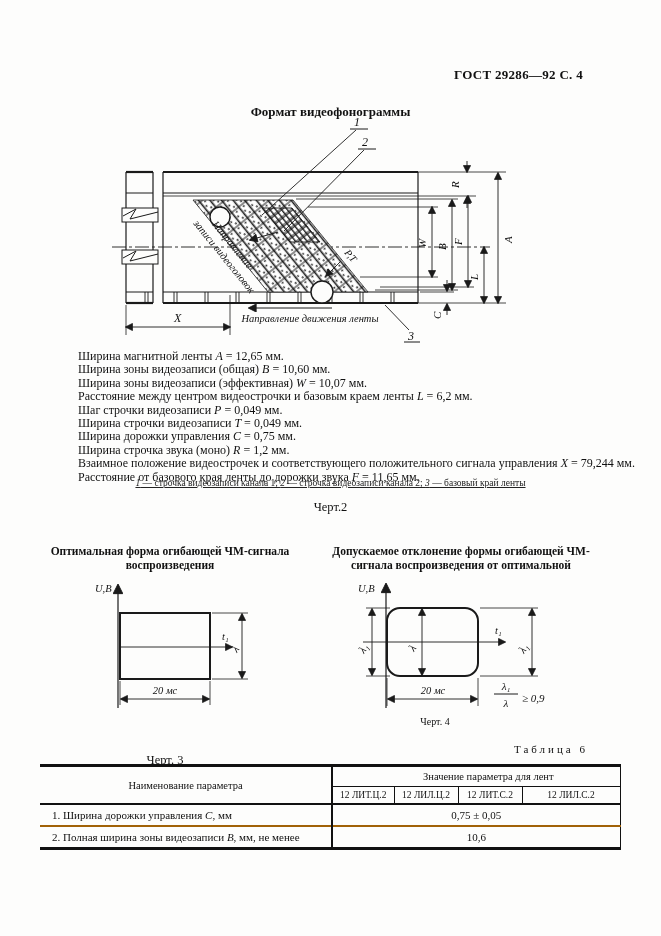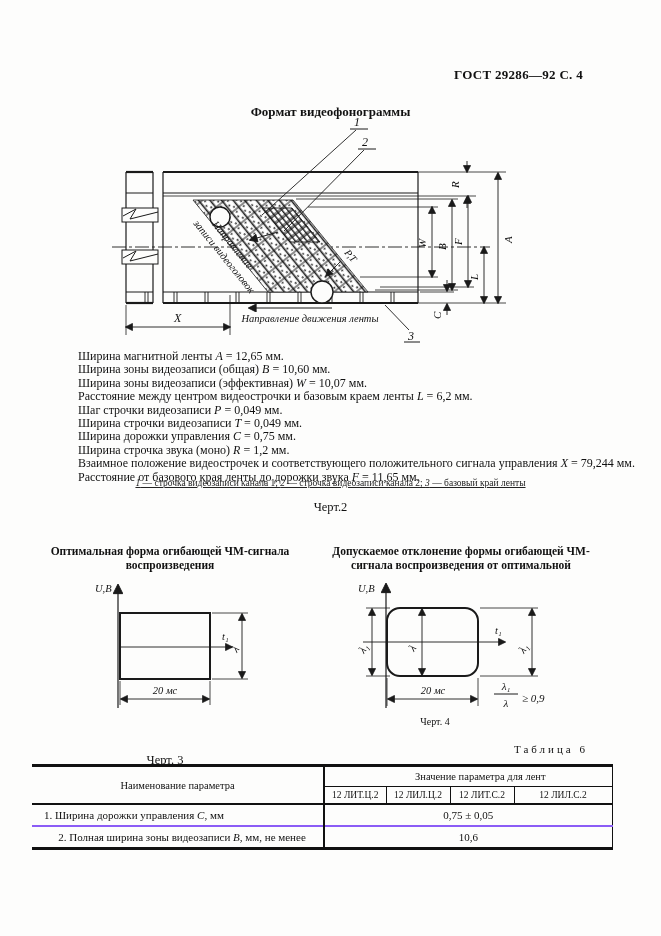--- a/index.html
+++ b/index.html
@@ -15,31 +15,31 @@
   .footnote .num{font-style:italic;}
   .fig2-cap{top:500px;left:0;width:661px;text-align:center;font-size:12.5px;}
   .chart-title{top:545px;text-align:center;font-size:11.5px;font-weight:bold;line-height:13.5px;}
   .ct-left{left:40px;width:260px;}
   .ct-right{left:330px;width:262px;}
   .c3-svg{top:580px;left:75px;}
   .c4-svg{top:578px;left:330px;}
   .fig3-cap{top:753px;left:75px;width:180px;text-align:center;font-size:12.5px;}
   .fig4-cap{top:716px;left:340px;width:190px;text-align:center;font-size:10px;}
   .table6-cap{top:743px;right:73px;font-size:11px;letter-spacing:3px;}
-  .t6{top:764px;left:32px;width:580px;border-collapse:collapse;table-layout:fixed;
+  .t6{top:764px;left:40px;width:580px;border-collapse:collapse;table-layout:fixed;
       font-size:10.5px;}
   .t6{border-top:3px solid #111;border-bottom:3px solid #111;}
   .t6 td{padding:0 3px;vertical-align:middle;}
   .t6 .name-h{text-align:center;border-right:2px solid #111;font-size:10.5px;}
   .t6 .val-h{text-align:center;height:19px;border-bottom:1px solid #111;border-right:1px solid #111;padding-left:27px;}
   .t6 .sub{height:16px;text-align:center;font-size:9.5px;border-right:1px solid #111;white-space:nowrap;}
   .t6 .body-name{height:20px;text-align:left;padding-left:12px;font-size:11px;border-right:2px solid #111;white-space:nowrap;}
   .t6 .body-val{text-align:center;font-size:11px;border-right:1px solid #111;}
   .t6 .row1 td{border-top:2px solid #111;}
-  .t6 .row2 td{border-top:2px solid #8b5cf6;text-align:center;}
+  .t6 .row2 td{border-top:2px solid #a16207;}
   .t6 i{font-family:"Liberation Serif",serif;}
   svg text{font-family:"Liberation Serif","DejaVu Serif",serif;fill:#111;}
   svg .it{font-style:italic;}
   svg .hand{font-style:italic;font-size:10.5px;}
   svg line,svg path,svg polyline,svg rect,svg circle{stroke:#1a1a1a;}
 </style>
 </head>
 <body>
 
 <div class="page">

